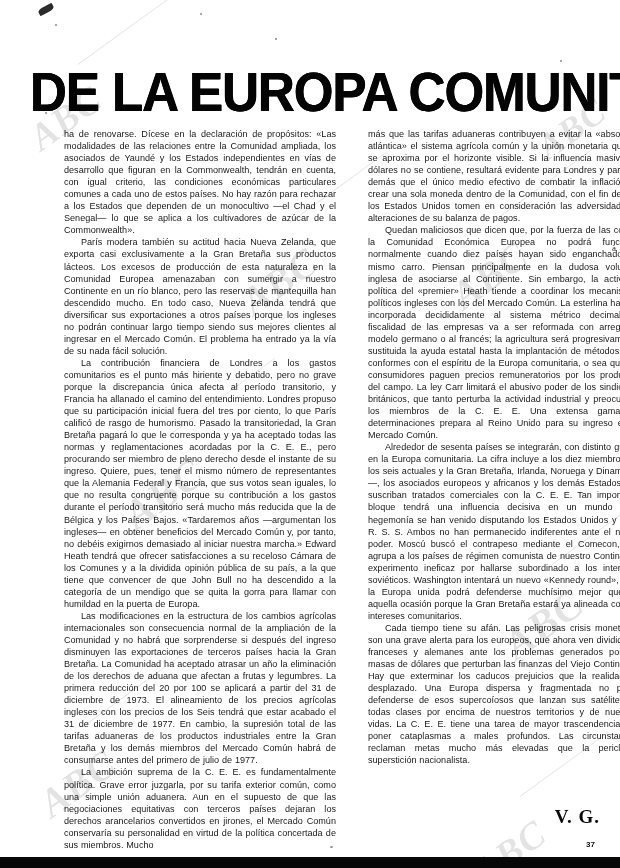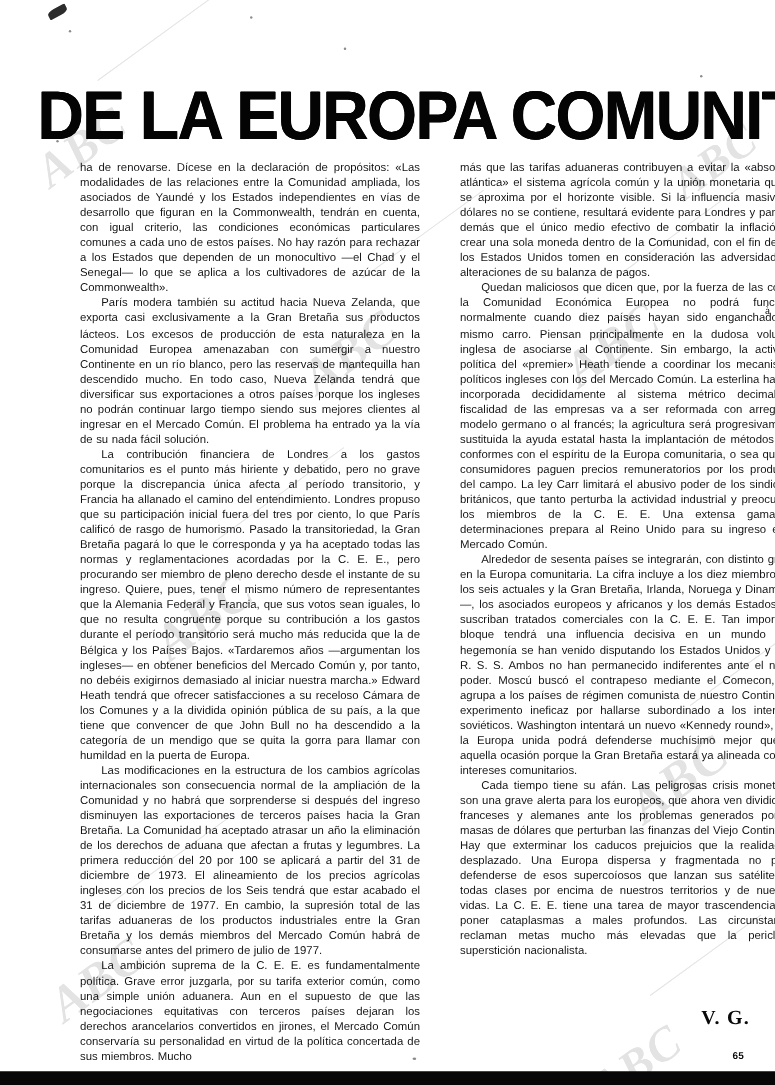--- a/index.html
+++ b/index.html
@@ -131,21 +131,21 @@
     white-space: pre-line;
   }
 
   
   .signature {
     position: absolute;
     right: 20px;
     top: 806px;
     font-family: "Liberation Serif", serif;
     font-weight: 700;
-    font-size: 16px;
+    font-size: 19px;
     letter-spacing: 1px;
     color: #0f0f0f;
   }
   .folio {
     position: absolute;
     right: 25px;
     top: 840px;
     font-family: "Liberation Sans", sans-serif;
     font-weight: 700;
     font-size: 8px;
@@ -202,17 +202,17 @@
   <div class="col col-right">
     <p class="noindent">más que las tarifas aduaneras contribuyen a evitar la «absorción atlántica» el sistema agrícola común y la unión monetaria que ya se aproxima por el horizonte visible. Si la influencia masiva de dólares no se contiene, resultará evidente para Londres y para los demás que el único medio efectivo de combatir la inflación es crear una sola moneda dentro de la Comunidad, con el fin de que los Estados Unidos tomen en consideración las adversidades y alteraciones de su balanza de pagos.</p>
 
 
     <p>Quedan maliciosos que dicen que, por la fuerza de las cosas, la Comunidad Económica Europea no podrá funcionar normalmente cuando diez países hayan sido enganchados al mismo carro. Piensan principalmente en la dudosa voluntad inglesa de asociarse al Continente. Sin embargo, la actividad política del «premier» Heath tiende a coordinar los mecanismos políticos ingleses con los del Mercado Común. La esterlina ha sido incorporada decididamente al sistema métrico decimal; la fiscalidad de las empresas va a ser reformada con arreglo al modelo germano o al francés; la agricultura será progresivamente sustituida la ayuda estatal hasta la implantación de métodos más conformes con el espíritu de la Europa comunitaria, o sea que los consumidores paguen precios remuneratorios por los productos del campo. La ley Carr limitará el abusivo poder de los sindicatos británicos, que tanto perturba la actividad industrial y preocupa a los miembros de la C. E. E. Una extensa gama de determinaciones prepara al Reino Unido para su ingreso en el Mercado Común.</p>
     <p>Alrededor de sesenta países se integrarán, con distinto grado, en la Europa comunitaria. La cifra incluye a los diez miembros, —los seis actuales y la Gran Bretaña, Irlanda, Noruega y Dinamarca—, los asociados europeos y africanos y los demás Estados que suscriban tratados comerciales con la C. E. E. Tan importante bloque tendrá una influencia decisiva en un mundo cuya hegemonía se han venido disputando los Estados Unidos y la U. R. S. S. Ambos no han permanecido indiferentes ante el nuevo poder. Moscú buscó el contrapeso mediante el Comecon, que agrupa a los países de régimen comunista de nuestro Continente, experimento ineficaz por hallarse subordinado a los intereses soviéticos. Washington intentará un nuevo «Kennedy round», pero la Europa unida podrá defenderse muchísimo mejor que en aquella ocasión porque la Gran Bretaña estará ya alineada con los intereses comunitarios.</p>
     <p>Cada tiempo tiene su afán. Las peligrosas crisis monetarias son una grave alerta para los europeos, que ahora ven divididos a franceses y alemanes ante los problemas generados por las masas de dólares que perturban las finanzas del Viejo Continente. Hay que exterminar los caducos prejuicios que la realidad ha desplazado. Una Europa dispersa y fragmentada no podrá defenderse de esos supercoíosos que lanzan sus satélites de todas clases por encima de nuestros territorios y de nuestras vidas. La C. E. E. tiene una tarea de mayor trascendencia que poner cataplasmas a males profundos. Las circunstancias reclaman metas mucho más elevadas que la periclitada superstición nacionalista.</p>
   </div>
 
   <div class="signature">V. G.</div>
-  <div class="folio">65</div>
+  <div class="folio">37</div>
   <div class="tickmark">à</div>
 
   <div class="bottom-bar"></div>
 </div>
 
 </body></html>

